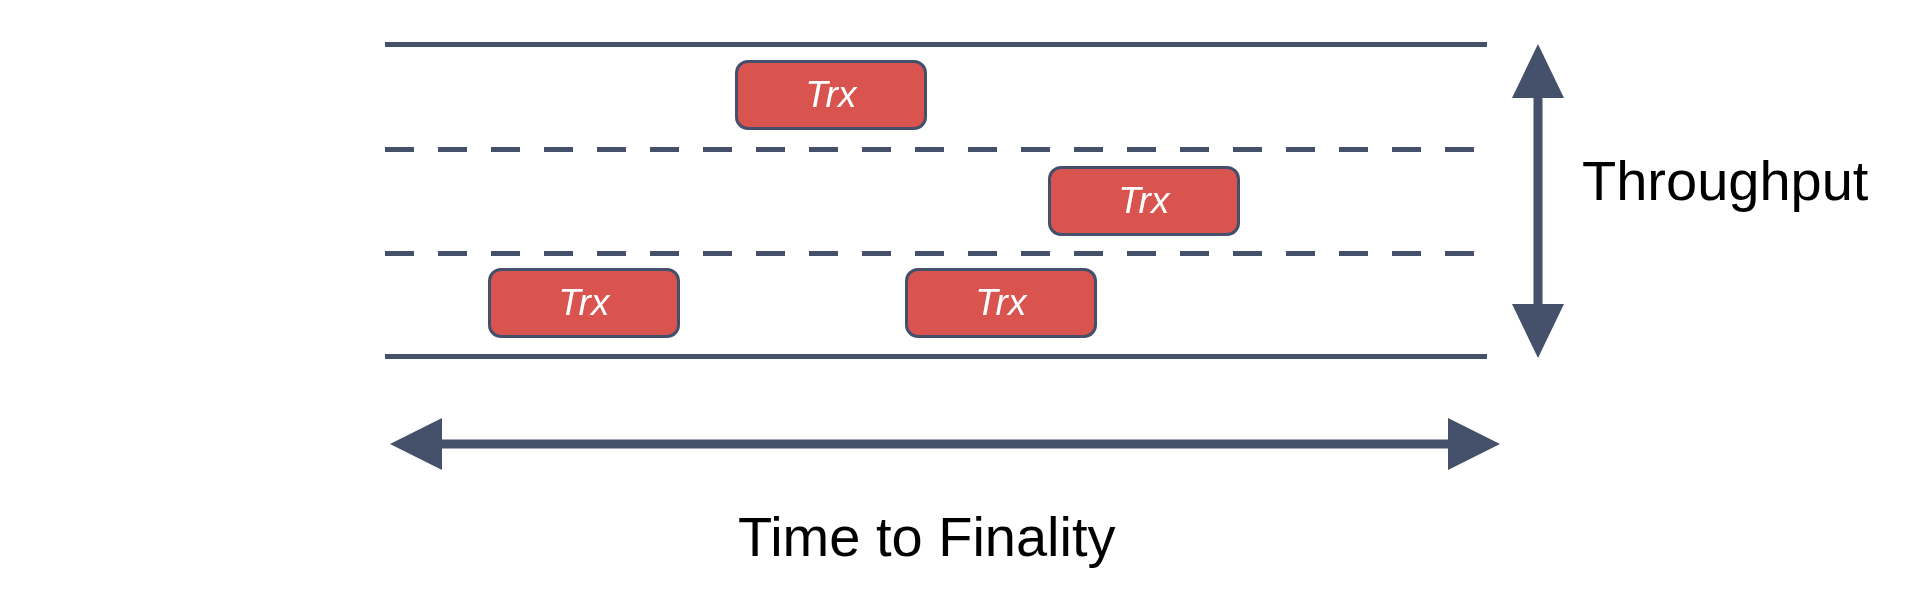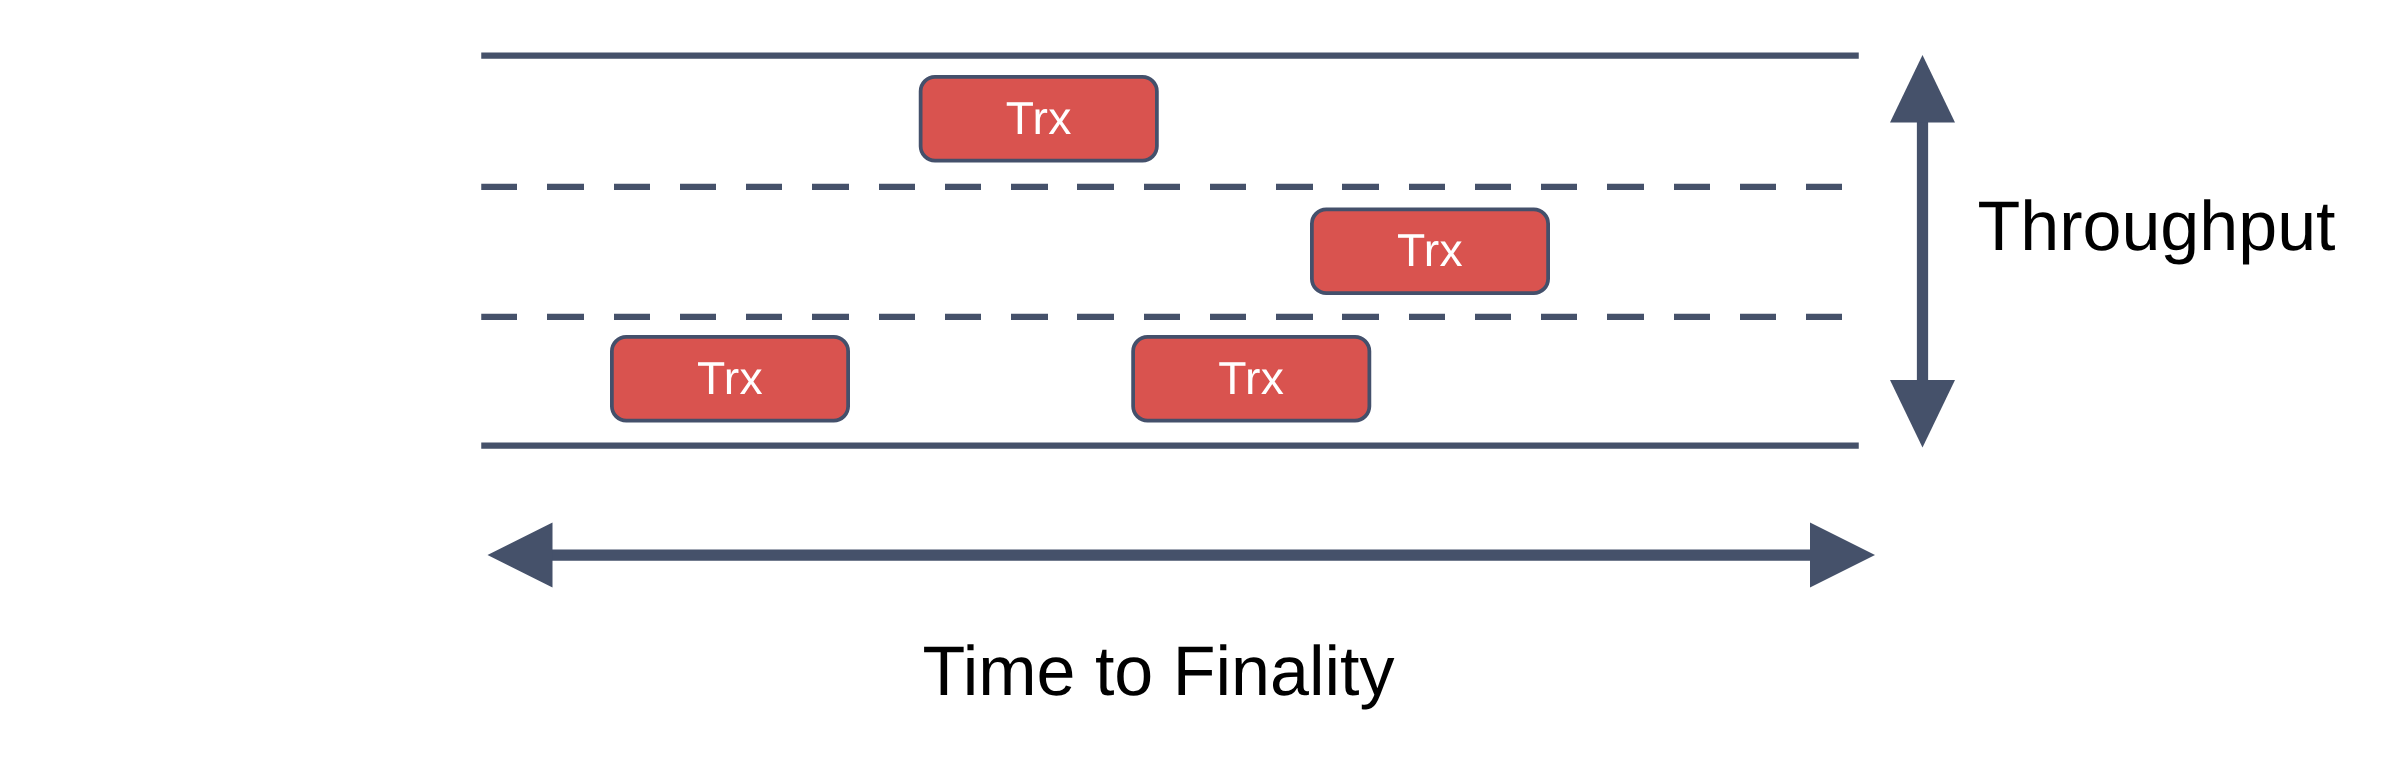--- a/index.html
+++ b/index.html
@@ -55,21 +55,21 @@
     border-radius: 13px;
     display: flex;
     align-items: center;
     justify-content: center;
     color: #ffffff;
     font-size: 37px;
     line-height: 1;
     letter-spacing: 0.2px;
     font-family: "Liberation Sans", sans-serif;
   }
-  .trx-label { display: block; transform: translateY(-1px); }
+  .trx-label { display: block; transform: translateY(-1px); font-style: italic; }
 
   
   .arrow-svg {
     position: absolute;
     overflow: visible;
   }
   #throughput-arrow { left: 1500px; top: 36px; }
   #finality-arrow   { left: 380px;  top: 408px; }
 
   

